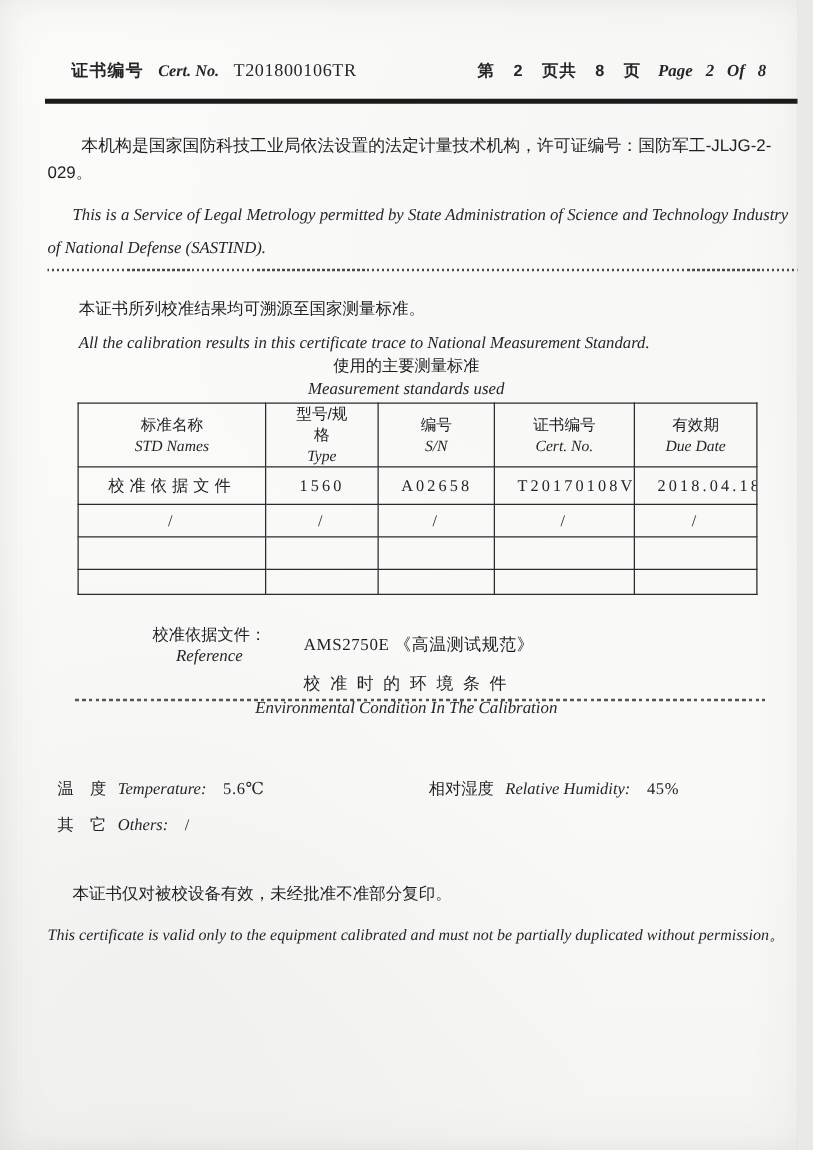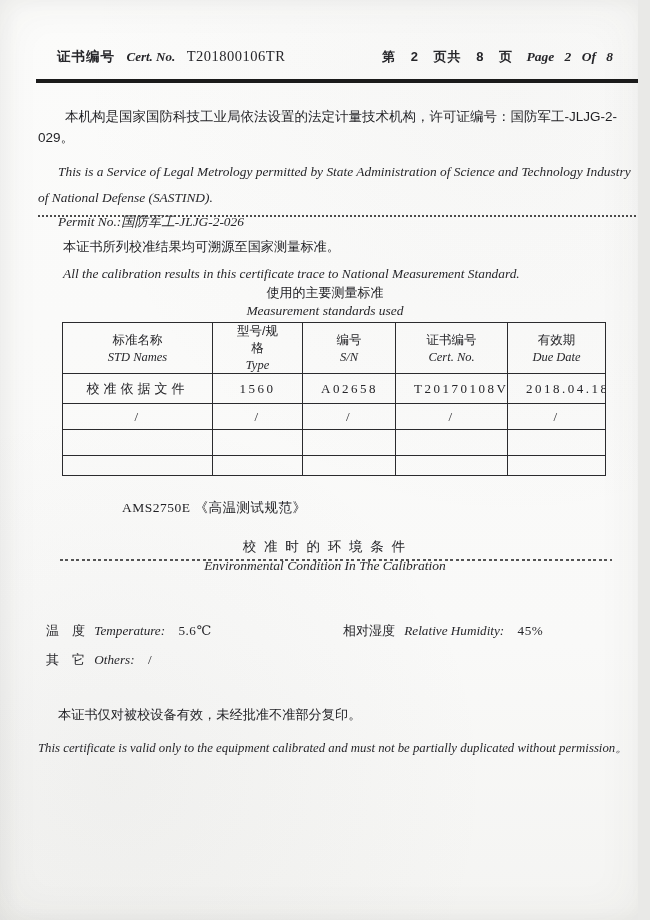--- a/index.html
+++ b/index.html
@@ -102,21 +102,20 @@
     <div class="hdr-right">
       <span class="zh page-zh">第 2 页共 8 页</span>
       <span class="page-en">Page 2 Of 8</span>
     </div>
   </div>
   <div class="hdr-rule"></div>
 
   <div class="intro">
     <p class="intro-zh zh">本机构是国家国防科技工业局依法设置的法定计量技术机构，许可证编号：国防军工-JLJG-2-029。</p>
     <p class="intro-en">This is a Service of Legal Metrology permitted by State Administration of Science and Technology Industry of National Defense (SASTIND).</p>
-    <p class="permit">Permit No.:国防军工-JLJG-2-026</p>
   </div>
 
   <div class="dotted-rule"></div>
 
   <div class="trace">
     <p class="trace-zh zh">本证书所列校准结果均可溯源至国家测量标准。</p>
     <p class="trace-en">All the calibration results in this certificate trace to National Measurement Standard.</p>
   </div>
 
   <div class="tbl-title">
@@ -180,20 +179,24 @@
       <td class="cell-num"></td>
       <td class="cell-num"></td>
       <td class="cell-num"></td>
       <td class="cell-num"></td>
       <td class="cell-num"></td>
     </tr>
   </tbody>
     </table>
 
   <div class="ref">
+    <div class="ref-label">
+      <span class="ref-label-zh zh">校准依据文件：</span>
+      <span class="ref-label-en">Reference</span>
+    </div>
     <div class="ref-value">AMS2750E 《高温测试规范》</div>
   </div>
 
   <div class="dashed-rule"></div>
 
   <div class="env-title">
     <p class="env-title-zh zh">校 准 时 的 环 境 条 件</p>
     <p class="env-title-en">Environmental Condition In The Calibration</p>
   </div>
 

